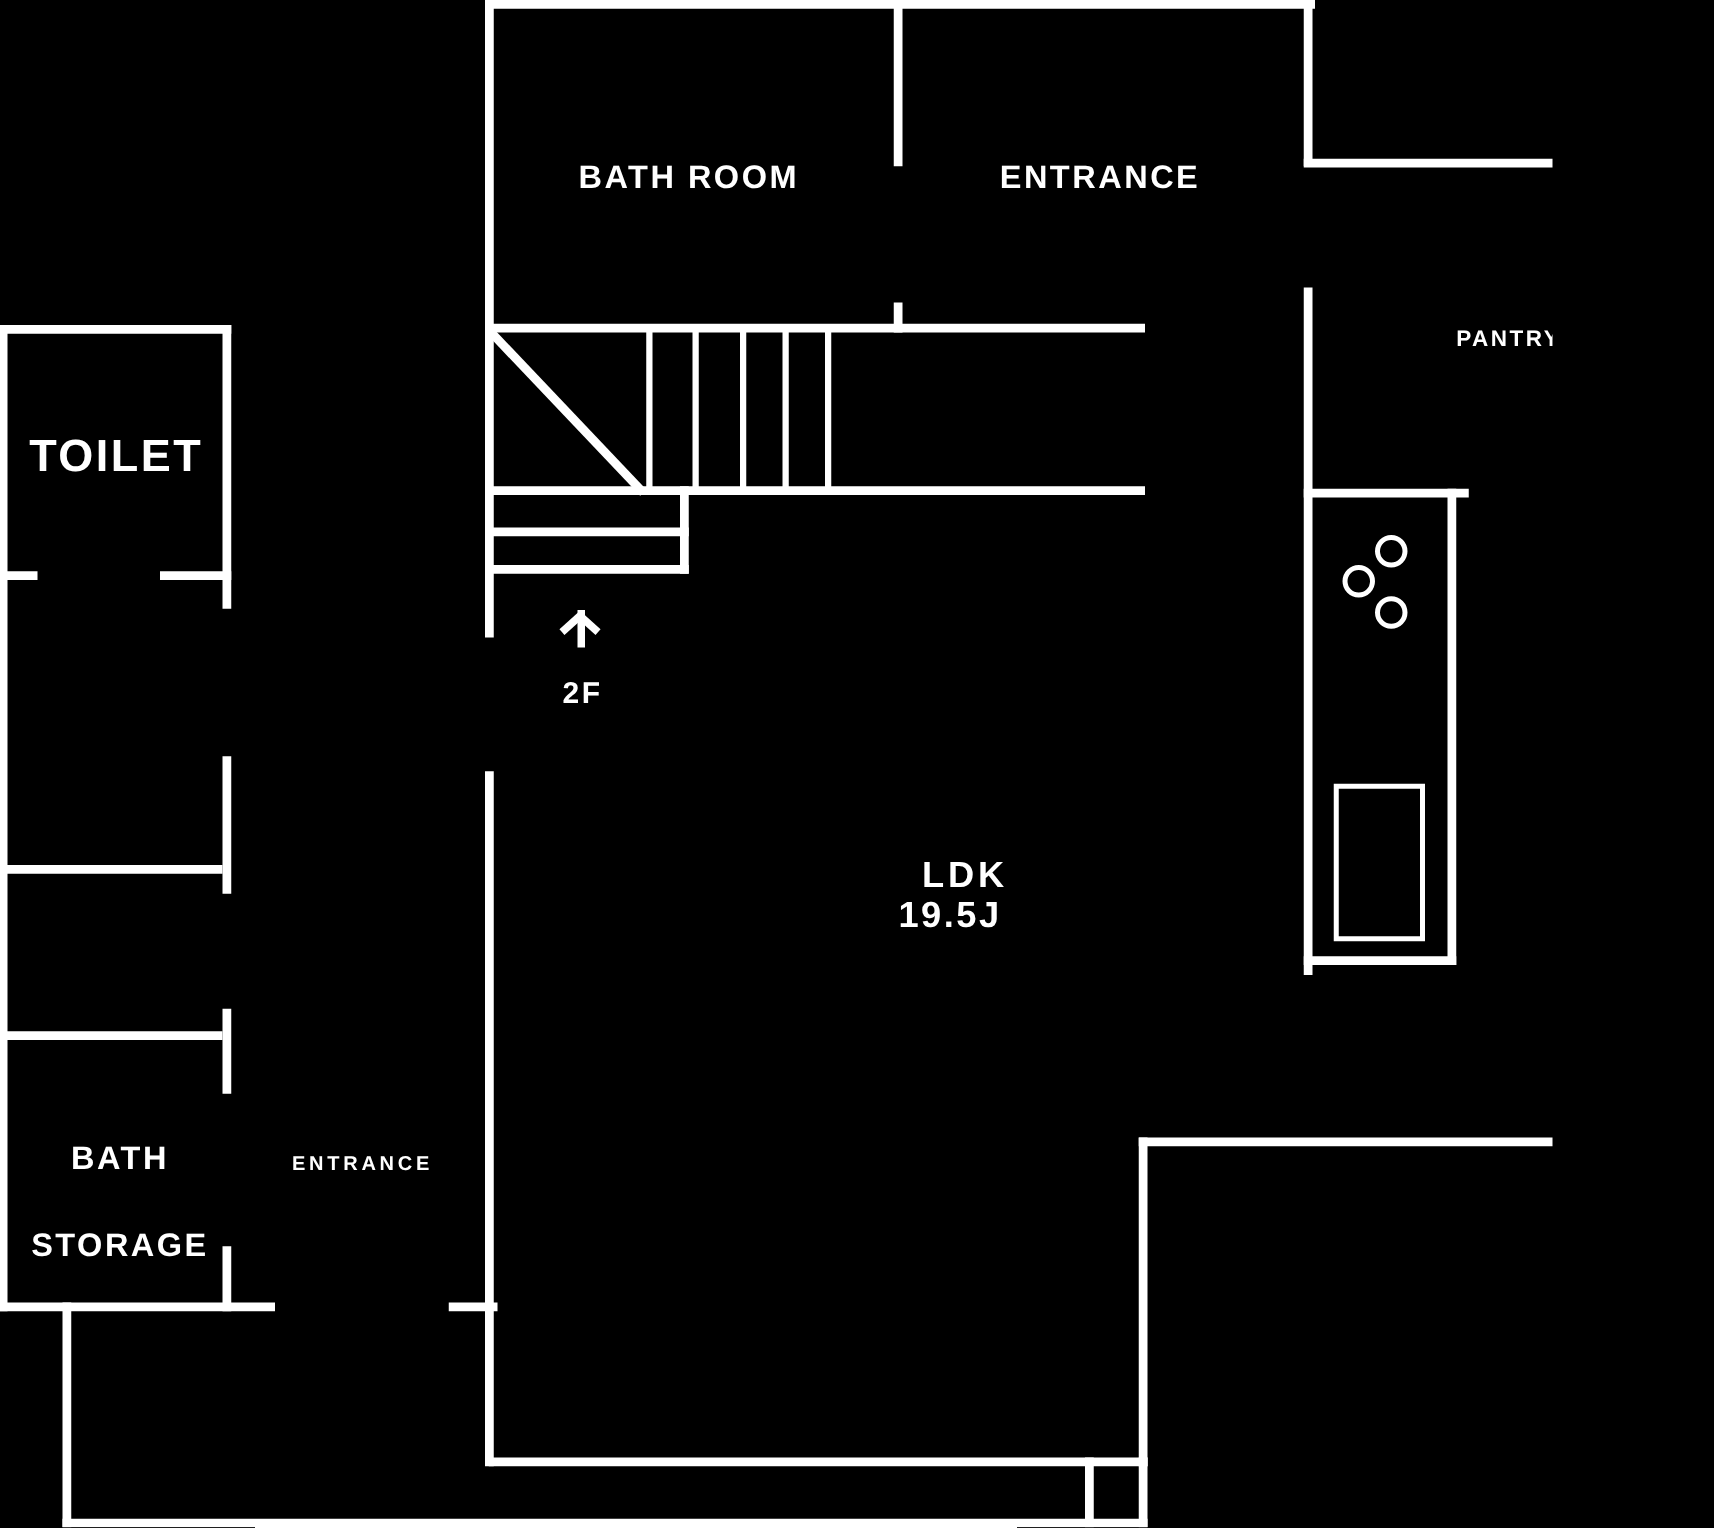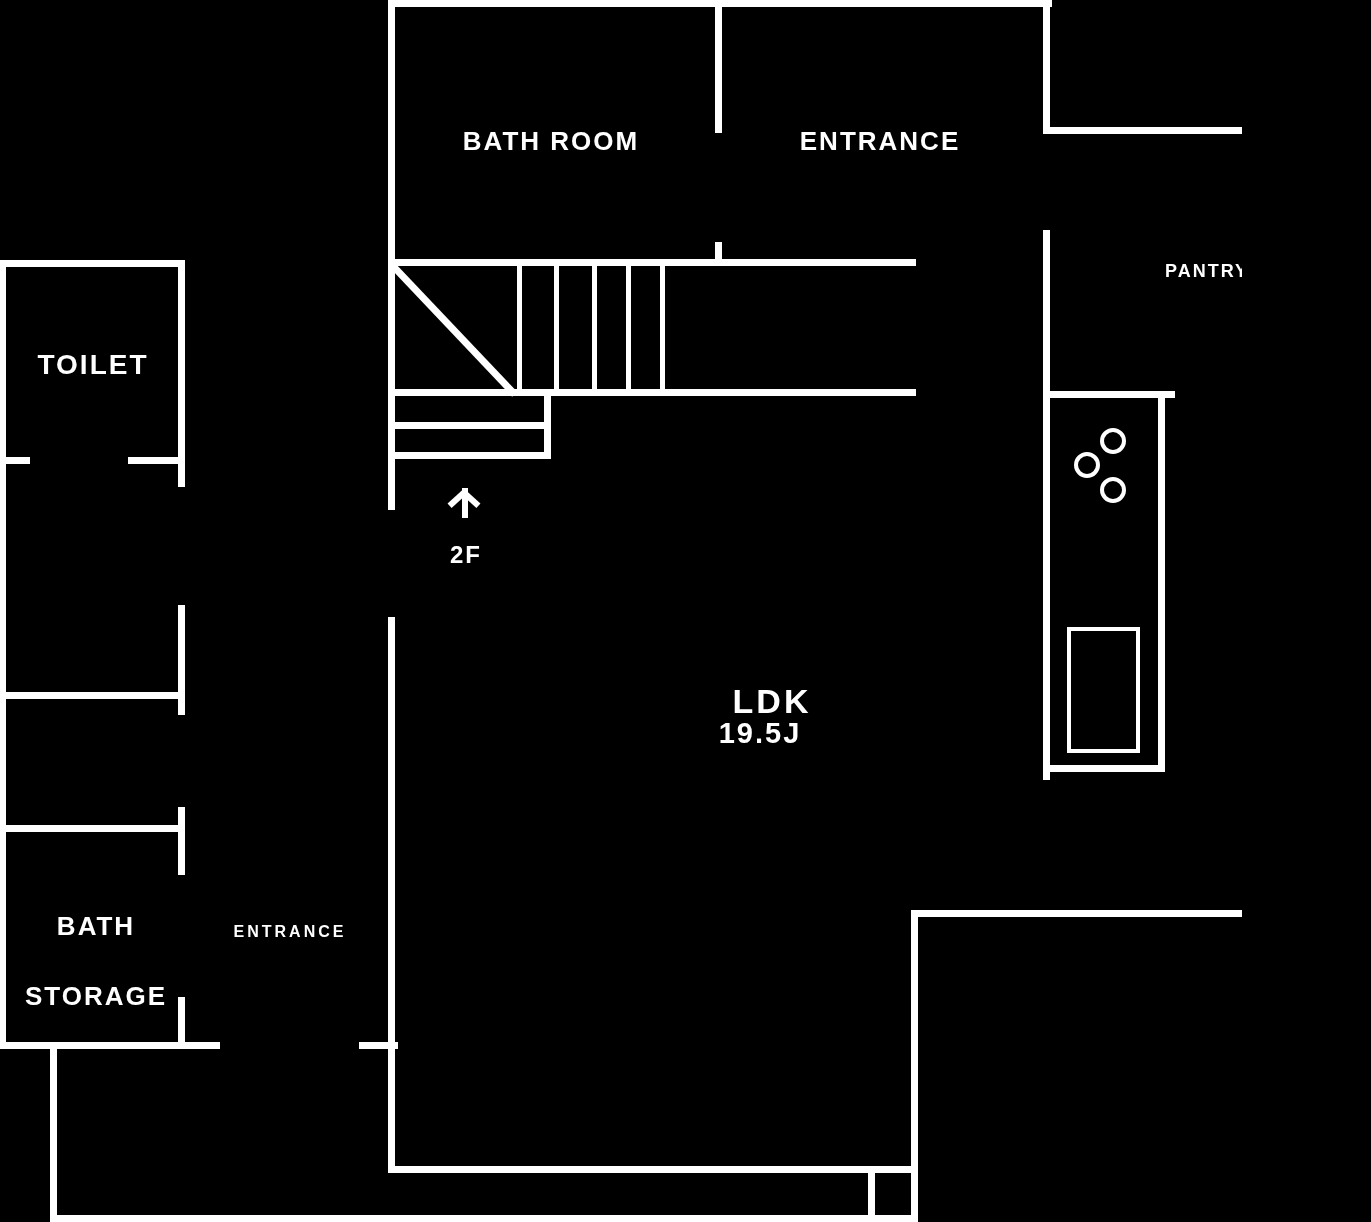--- a/index.html
+++ b/index.html
@@ -63,20 +63,20 @@
     <div class="circle" style="left: 1100px; top: 428px; width: 26px; height: 26px;"></div>
     <div class="circle" style="left: 1074px; top: 452px; width: 26px; height: 26px;"></div>
     <div class="circle" style="left: 1100px; top: 477px; width: 26px; height: 26px;"></div>
     <div class="outline" style="left: 1067px; top: 627px; width: 73px; height: 126px;"></div>
     <div class="wall" style="left: 462px; top: 488px; width: 6px; height: 30px;"></div>
     <div class="wall" style="left: 447px; top: 496px; width: 20px; height: 6px; transform: rotate(-42deg);"></div>
     <div class="wall" style="left: 461px; top: 496px; width: 20px; height: 6px; transform: rotate(42deg);"></div>
     <div class="label" style="left: 551px; top: 141px; font-size: 26px; letter-spacing: 2px;">BATH ROOM</div>
     <div class="label" style="left: 880px; top: 141px; font-size: 26px; letter-spacing: 2px;">ENTRANCE</div>
     <div class="label" style="left: 1207px; top: 271px; font-size: 18px; letter-spacing: 2px;">PANTRY</div>
-    <div class="label" style="left: 93px; top: 365px; font-size: 28px; letter-spacing: 2px;">TOILET</div>
+    <div class="label" style="left: 93px; top: 365px; font-size: 36px; letter-spacing: 2px;">TOILET</div>
     <div class="label" style="left: 466px; top: 555px; font-size: 24px; letter-spacing: 2px;">2F</div>
-    <div class="label" style="left: 772px; top: 701px; font-size: 34px; letter-spacing: 3px;">LDK</div>
+    <div class="label" style="left: 772px; top: 701px; font-size: 29px; letter-spacing: 3px;">LDK</div>
     <div class="label" style="left: 760px; top: 733px; font-size: 29px; letter-spacing: 2px;">19.5J</div>
     <div class="label" style="left: 96px; top: 926px; font-size: 26px; letter-spacing: 2px;">BATH</div>
     <div class="label" style="left: 96px; top: 957px; font-size: 26px; letter-spacing: 2px; margin-top: 39px;">STORAGE</div>
     <div class="label" style="left: 290px; top: 932px; font-size: 16px; letter-spacing: 3px;">ENTRANCE</div>
   </div>
 
 </body></html>

